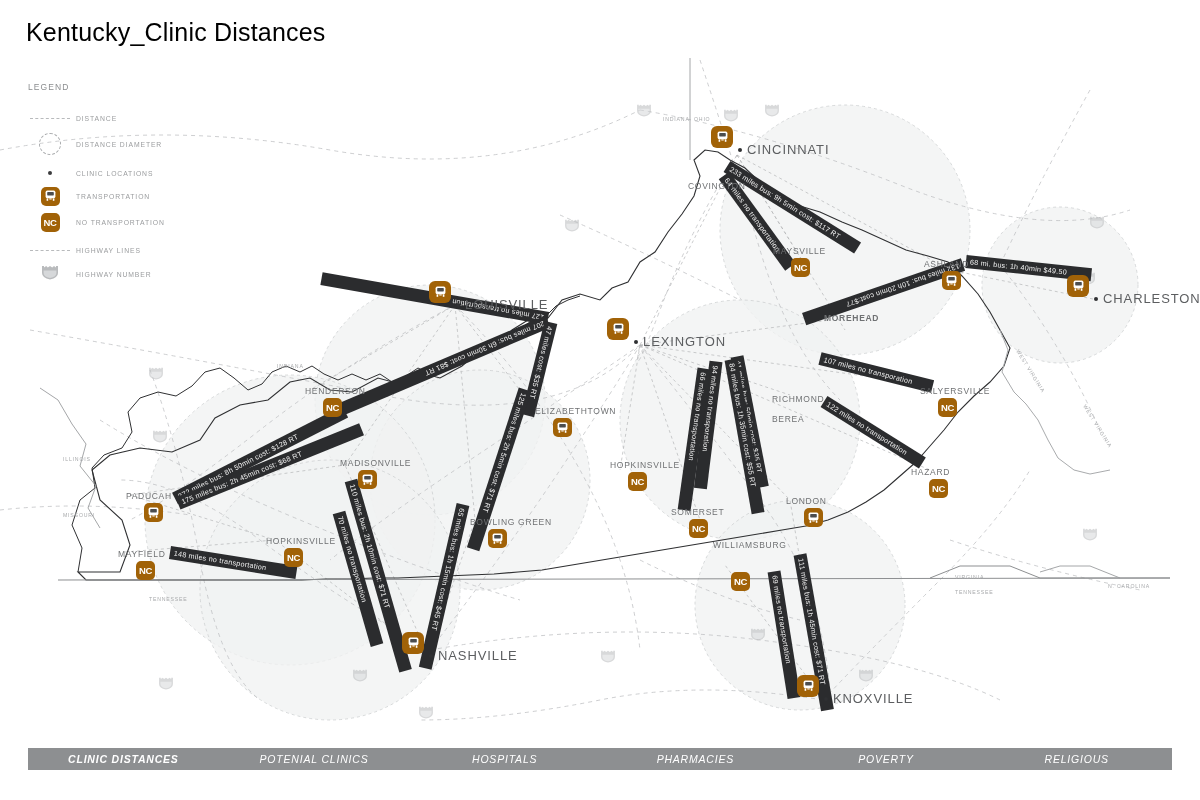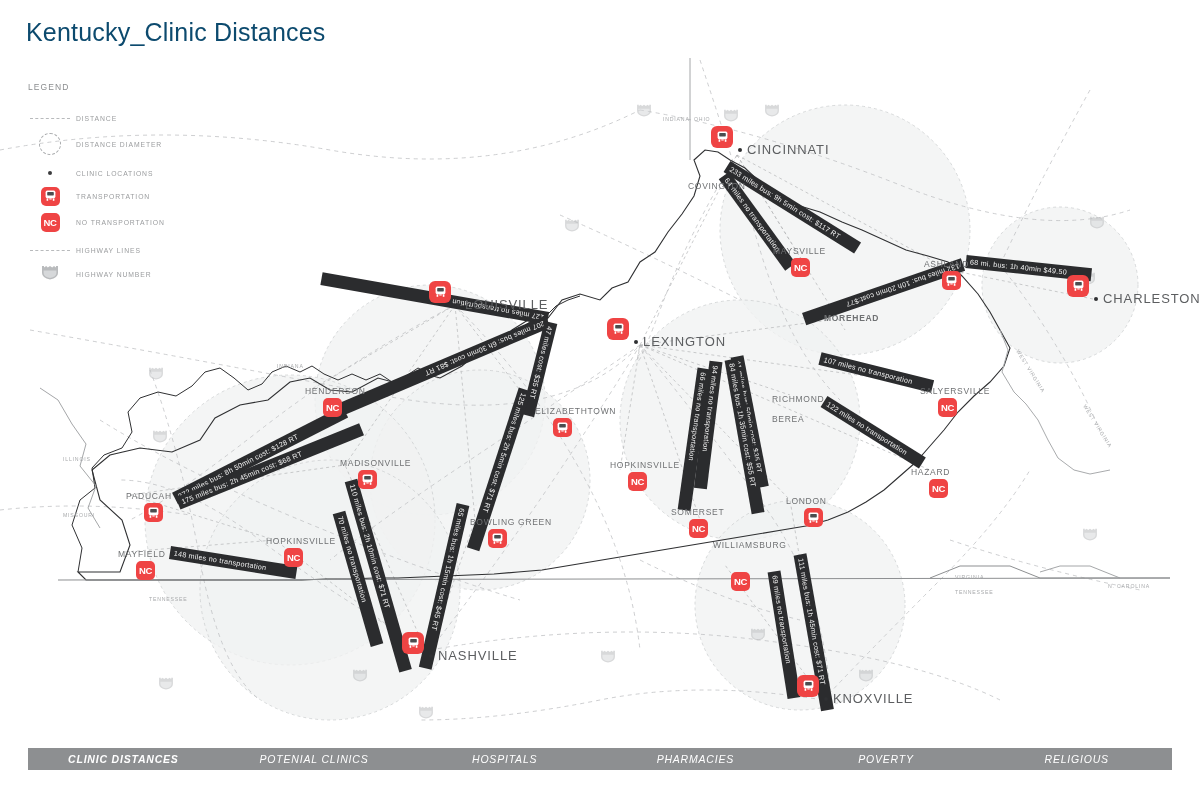--- a/index.html
+++ b/index.html
@@ -10,41 +10,41 @@
     overflow:hidden;
     position:relative;
     color:#58595b;
   }
   #stage{position:absolute;left:0;top:0;width:1200px;height:800px;overflow:hidden;}
 
   
   .title{
     position:absolute;left:26px;top:18px;
     font-size:25px;font-weight:400;letter-spacing:.2px;
-    color:#0c4a6e;white-space:nowrap;
+    color:#000000;white-space:nowrap;
   }
 
   
   .legend-head{
     position:absolute;left:28px;top:82px;
     font-size:8.5px;letter-spacing:1.1px;color:#8b8d8f;
   }
   .legend-row{position:absolute;left:28px;height:22px;display:flex;align-items:center;}
   .legend-key{width:44px;display:flex;align-items:center;justify-content:center;}
   .legend-label{
     font-size:6.8px;letter-spacing:.9px;color:#9a9c9e;
     white-space:nowrap;margin-left:4px;
   }
   .dash-line{width:40px;height:0;border-top:1px dashed #b8babc;}
   .dash-circle{width:20px;height:20px;border:1px dashed #a9abad;border-radius:50%;}
   .dot-key{width:4px;height:4px;border-radius:50%;background:#3b3c3e;}
 
   
   .chip{
-    width:19px;height:19px;border-radius:5px;background:#ef4444;
+    width:19px;height:19px;border-radius:5px;background:#a16207;
     display:flex;align-items:center;justify-content:center;
     color:#ffffff;flex:none;
   }
   .chip.nc{font-size:9.5px;font-weight:700;letter-spacing:-.4px;}
   .chip svg{display:block;}
 
   
   .map-svg{position:absolute;left:0;top:0;width:1200px;height:800px;}
 
   

